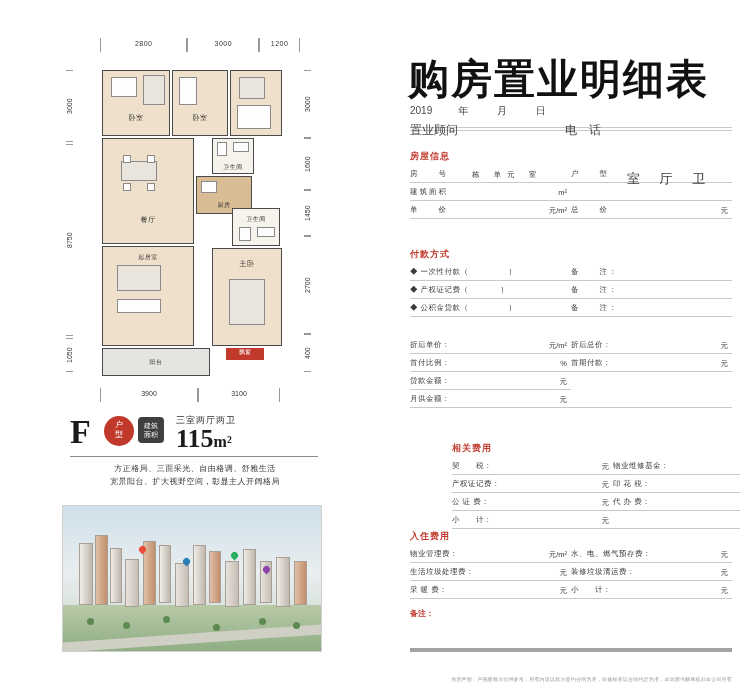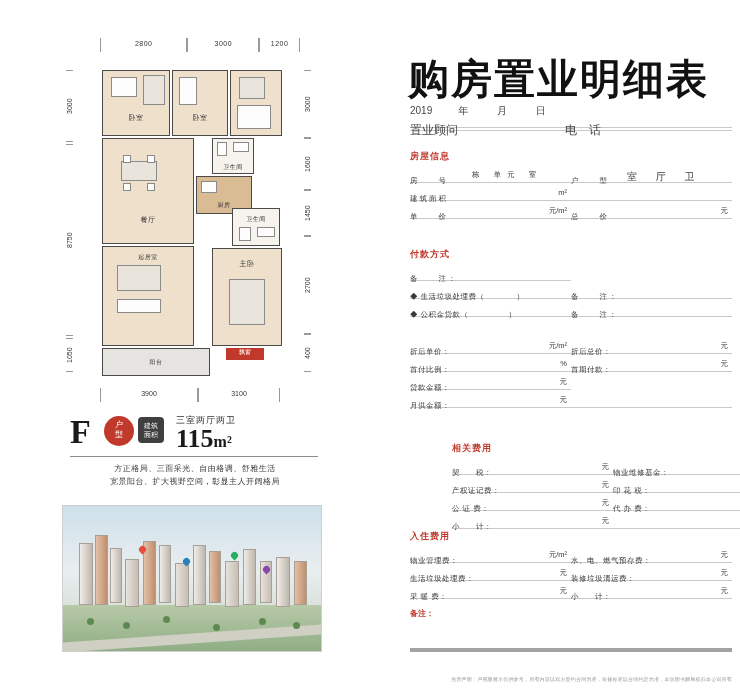--- a/index.html
+++ b/index.html
@@ -357,21 +357,21 @@
     height: 18px;
     box-sizing: border-box;
     border-bottom: 1px solid #c9c9c9;
     font-size: 7.5px;
     color: #3a3a3a;
     padding-top: 6px;
   }
   .fcell .lab {
     position: absolute;
     left: 0;
-    top: 11px;
+    top: 4px;
     letter-spacing: 2px;
   }
   .fcell .lab.nosp { letter-spacing: .5px; }
   .fcell .unit {
     position: absolute;
     right: 4px;
     top: 5px;
     font-size: 7.5px;
     color: #3a3a3a;
   }
@@ -380,21 +380,21 @@
     left: 62px;
     top: 5px;
     font-size: 7.5px;
     letter-spacing: 6px;
     color: #3a3a3a;
   }
   .fcell .mid2 {
     position: absolute;
     left: 56px;
     top: 5px;
-    font-size: 10px;
+    font-size: 13px;
     letter-spacing: 8px;
     color: #3a3a3a;
   }
   .remark-box {
     position: relative;
     height: 40px;
     border-bottom: 4px solid #a3a3a3;
   }
   .remark-lab {
     position: absolute;
@@ -607,26 +607,29 @@
           <span class="lab">总　　价</span>
           <span class="unit">元</span>
         </div>
       </div>
     </div>
 
     <div class="section" style="top:248px;">
       <div class="sec-title">付款方式</div>
       <div class="frow">
         <div class="fcell">
+          <span class="lab nosp">◆ 一次性付款（　　　　　）</span>
+        </div>
+        <div class="fcell">
           <span class="lab">备　　注：</span>
         </div>
       </div>
       <div class="frow">
         <div class="fcell">
-          <span class="lab nosp">◆ 生活垃圾处理费（　　　　）</span>
+          <span class="lab nosp">◆ 产权证记费（　　　　）</span>
         </div>
         <div class="fcell">
           <span class="lab">备　　注：</span>
         </div>
       </div>
       <div class="frow">
         <div class="fcell">
           <span class="lab nosp">◆ 公积金贷款（　　　　　）</span>
         </div>
         <div class="fcell">

